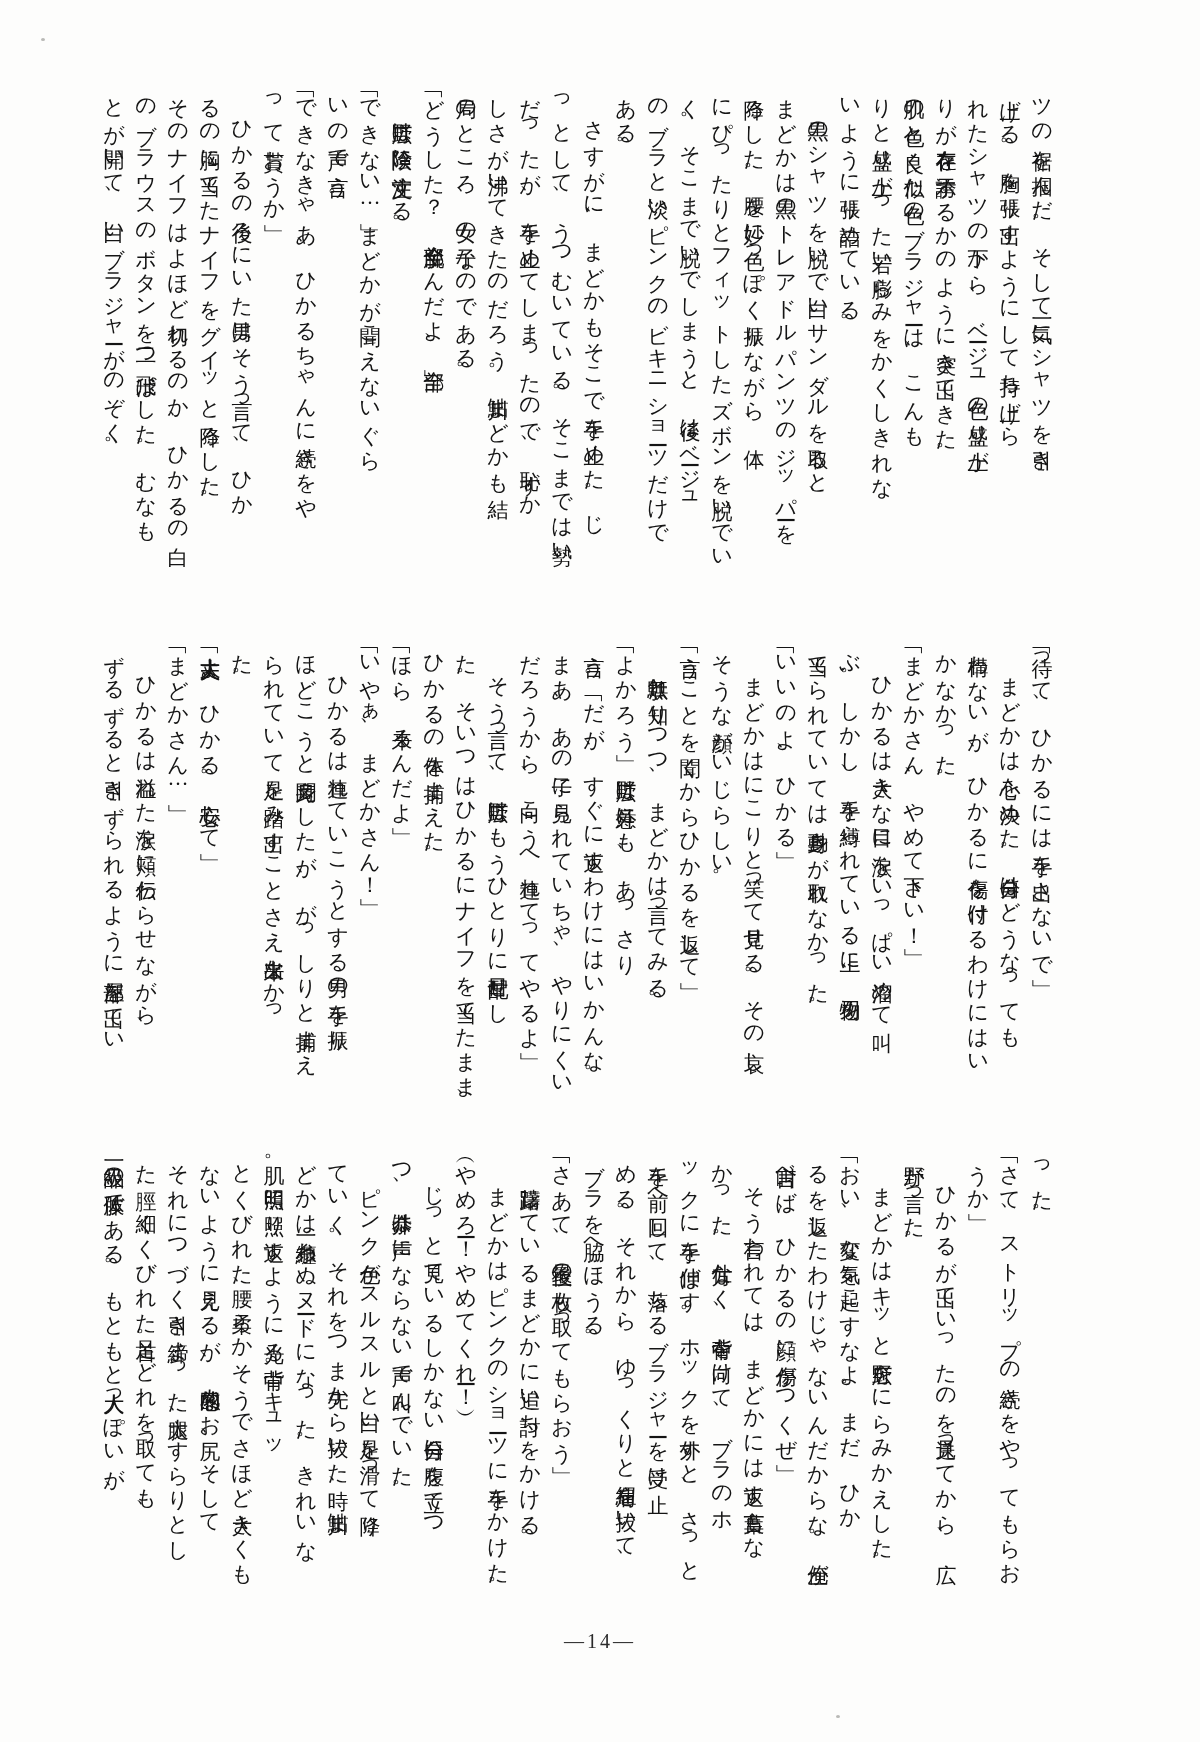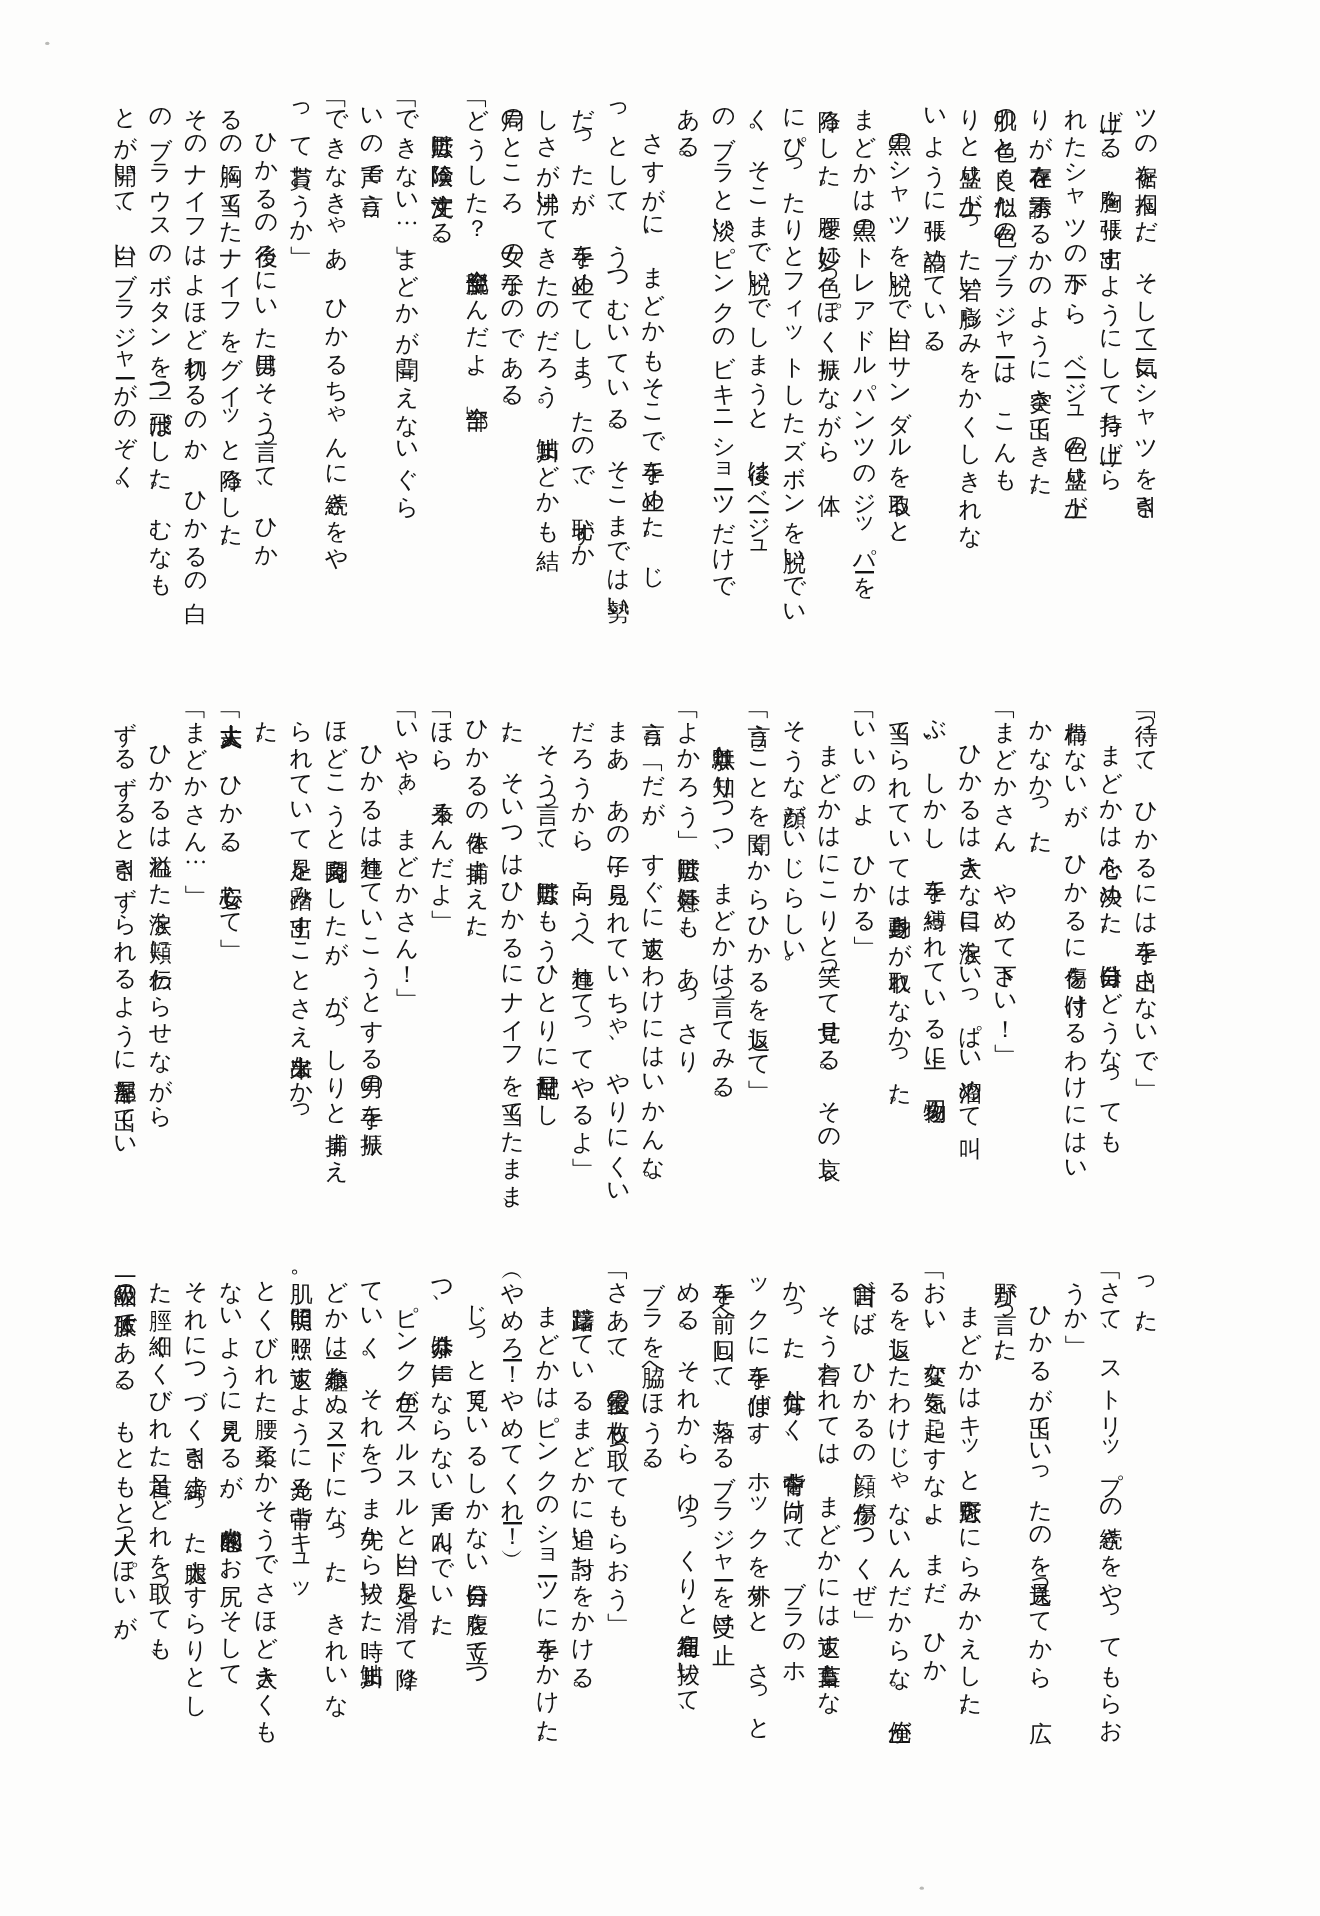--- a/index.html
+++ b/index.html
@@ -140,15 +140,16 @@
 つ、恭介は声にならない声で叫んでいた。
 　ピンク色がスルスルと白い足を滑って降り
 ていく。それをつま先から抜いた時、鮎川ま
 どかは一糸纏わぬヌードになった。きれいな
 肌。照明に照り返すように光る背中。キュッ
 とくびれた腰、柔らかそうでさほど大きくも
 ないように見えるが、肉感的なお尻、そして
 それにつづく引き締まった太腿、すらりとし
 た脛、細くくびれた足首。どれを取っても、
 一級品の肢体である。もともと大人っぽいが、</div>
+  <div class="page-number">—14—</div>
   <div class="speck speck1"></div>
   <div class="speck speck2"></div>
 </div>
 
 </body></html>

